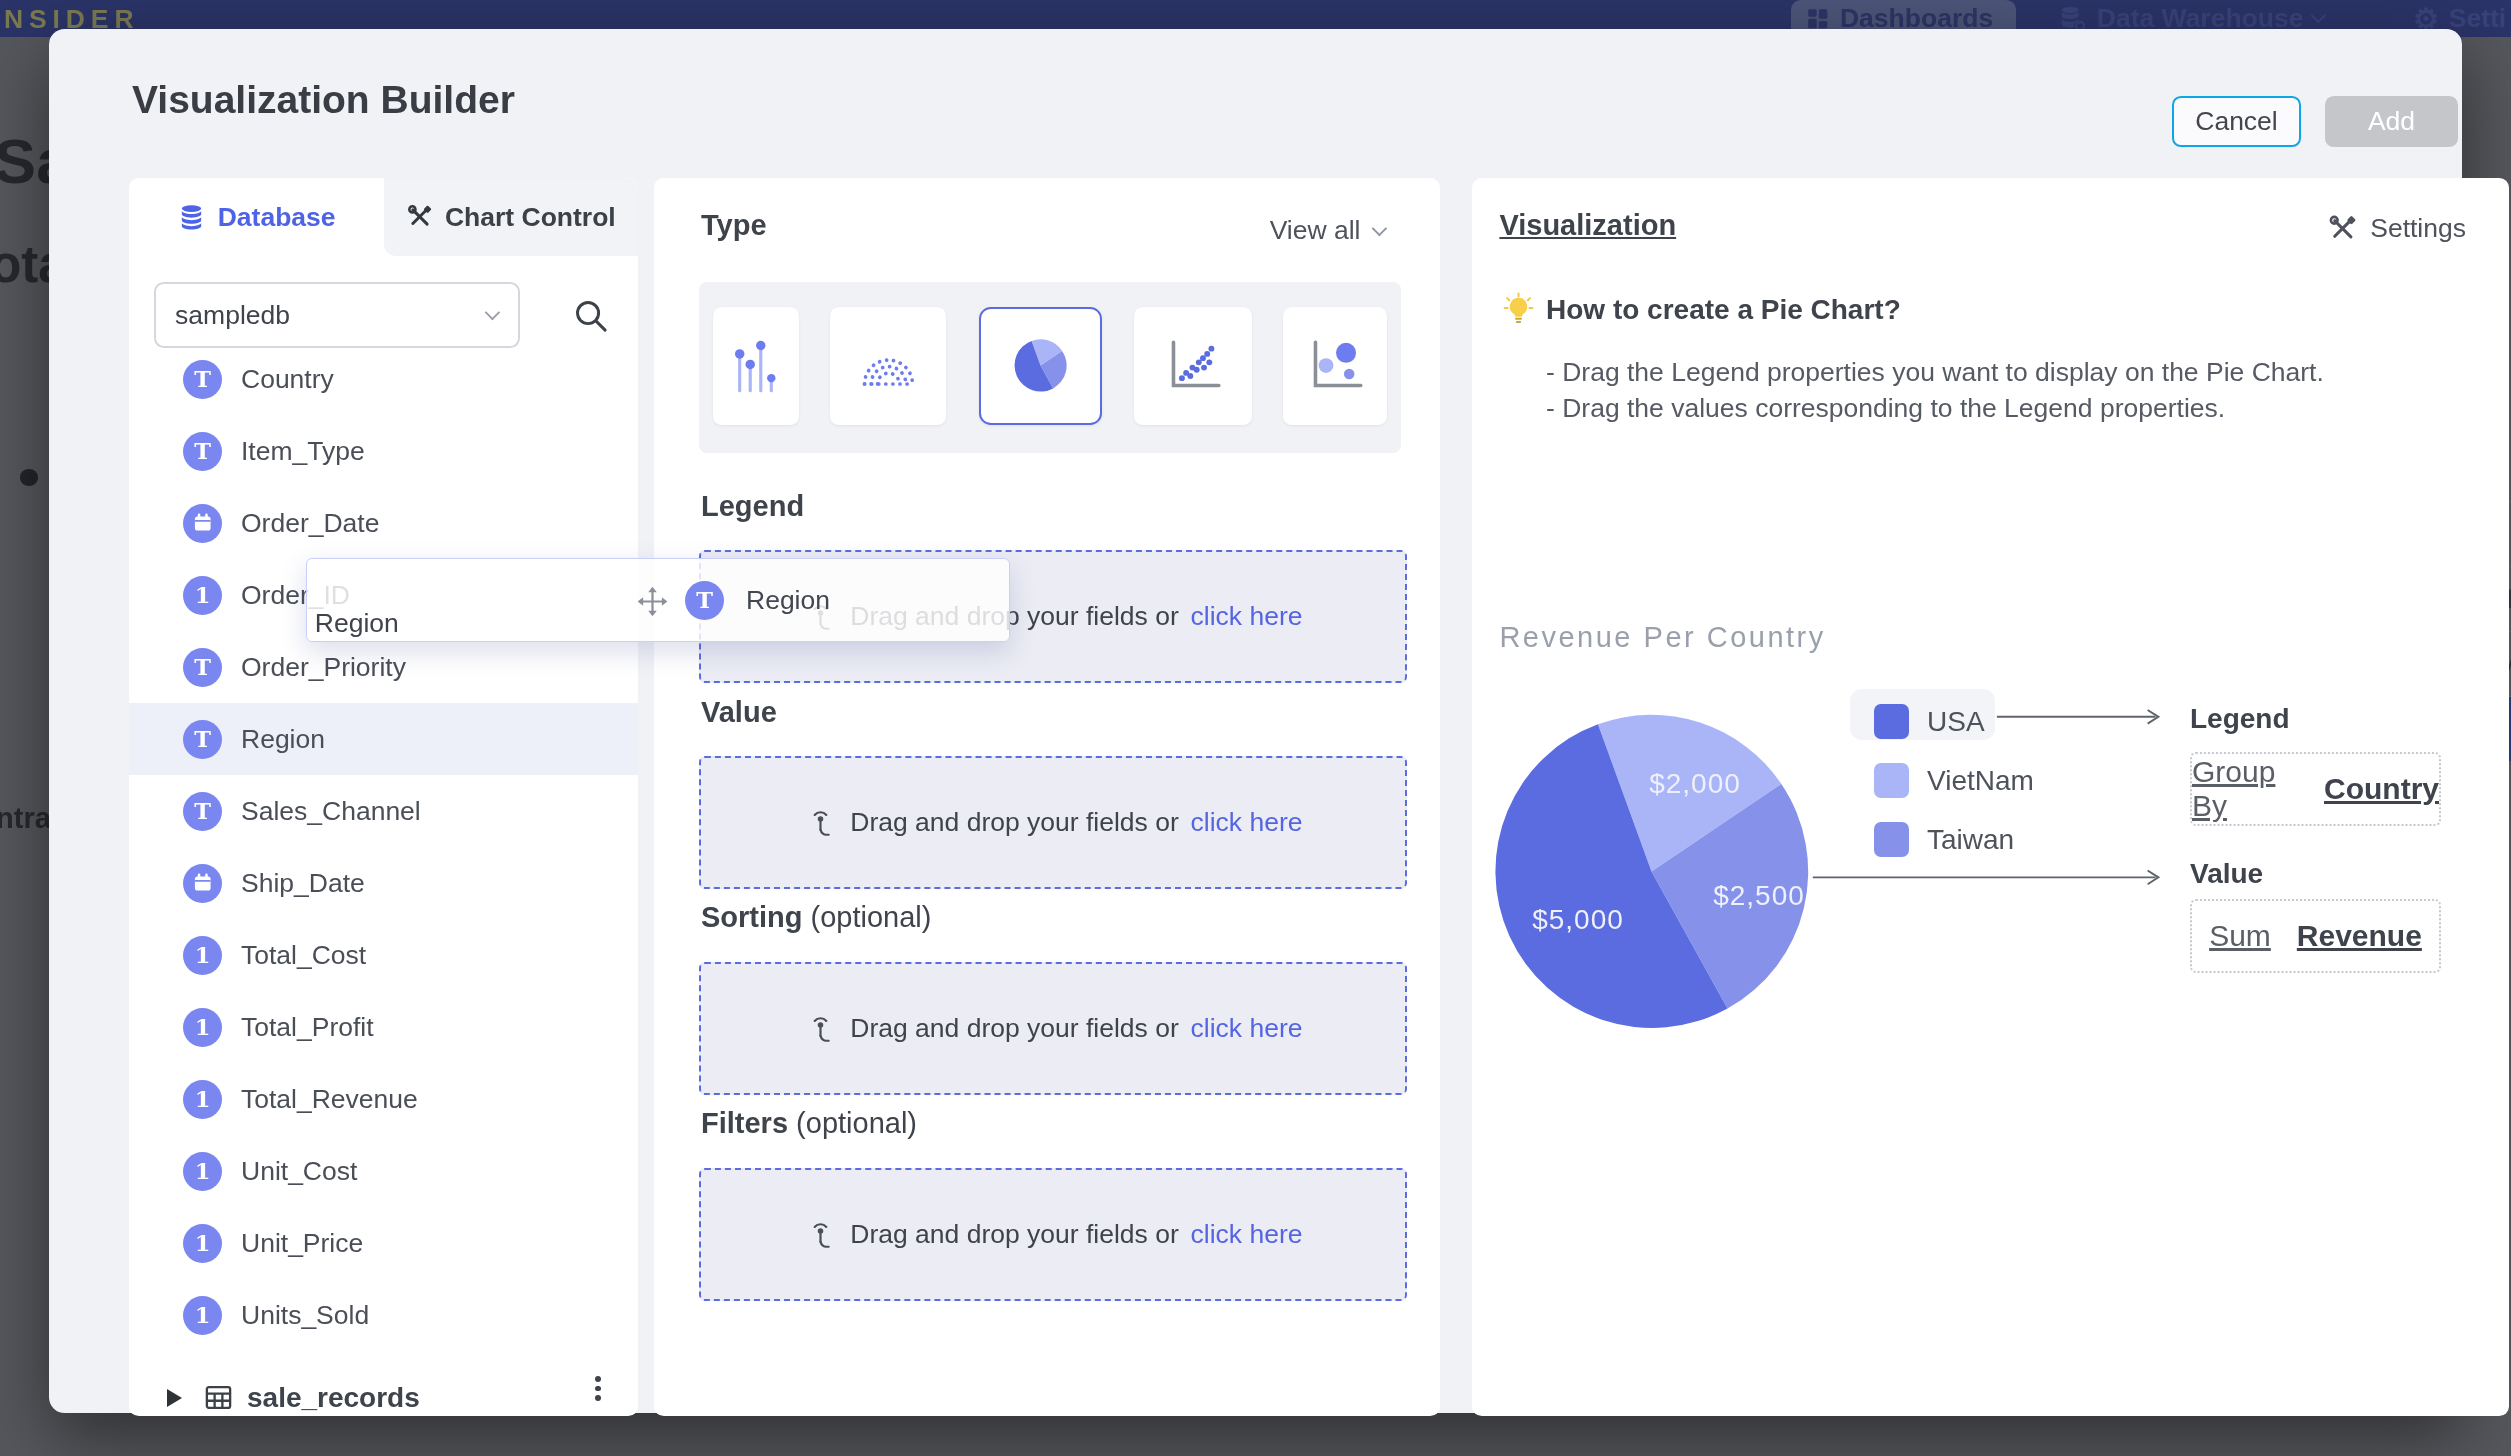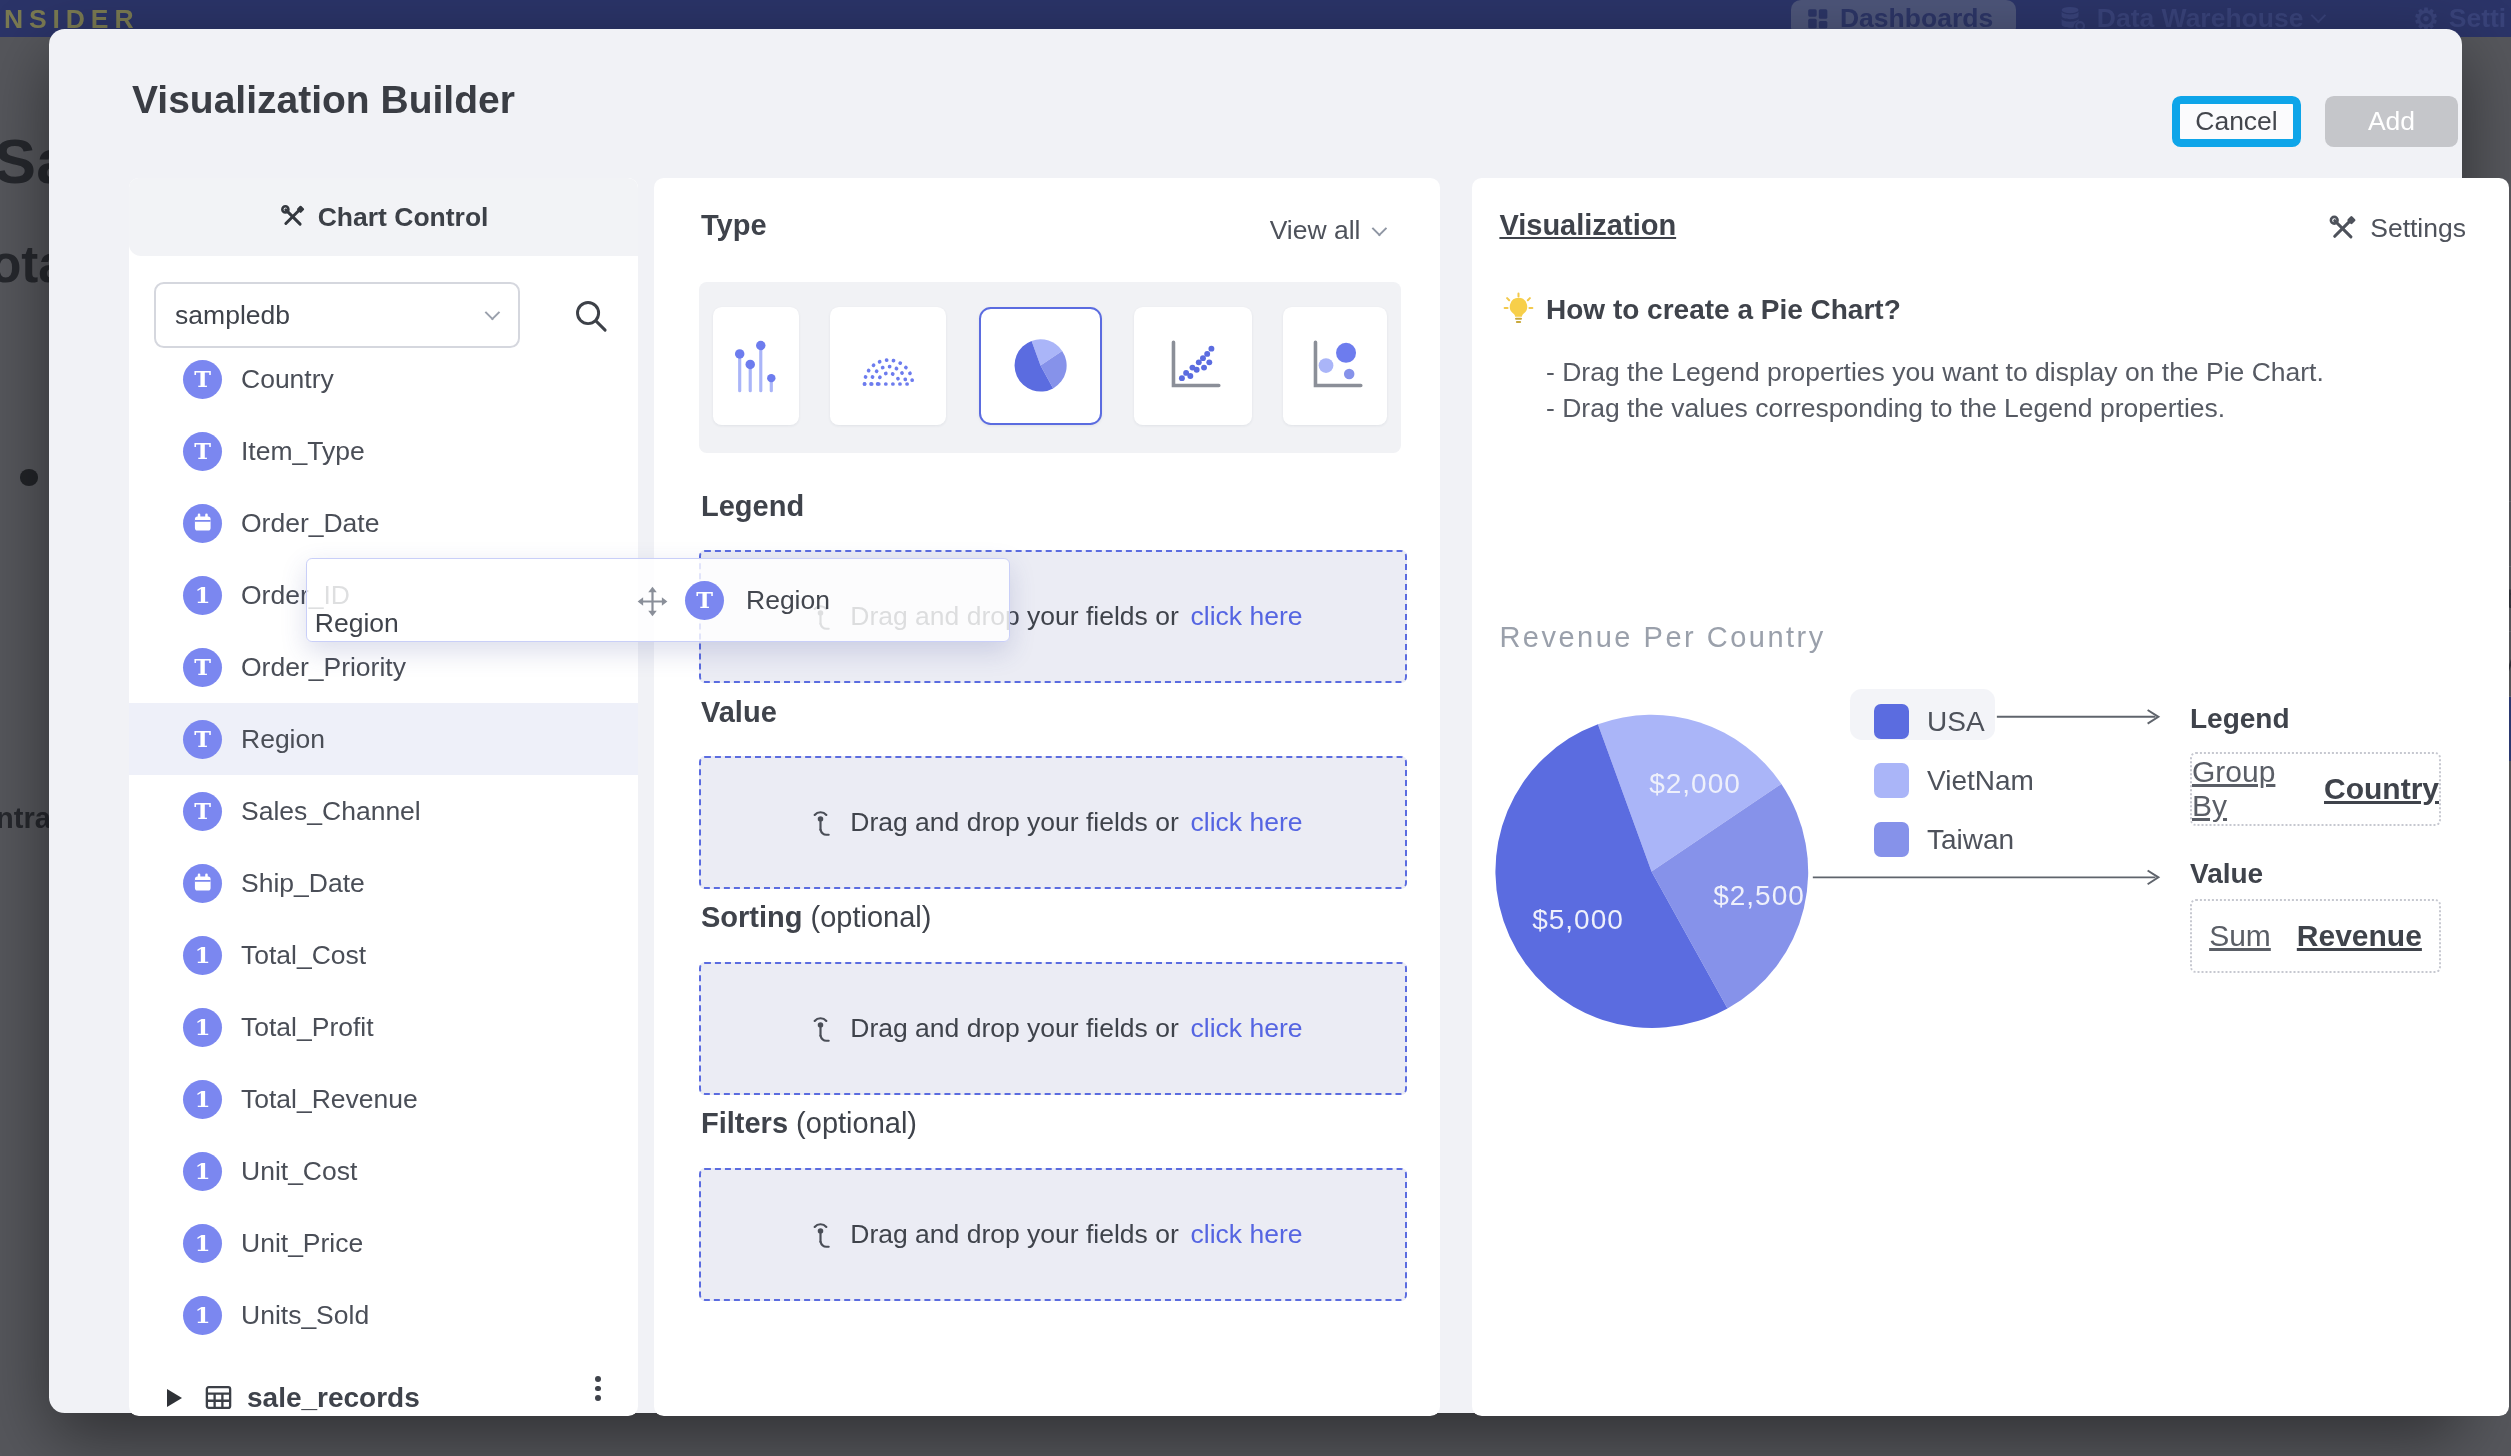--- a/index.html
+++ b/index.html
@@ -25,21 +25,21 @@
 
   .bg-menu { position:absolute; left:2448px; top:436px; width:63px; z-index:0; }
   .bg-menu .mi { height:65px; display:flex; align-items:center; font-size:27.4px; color:#2f3138; border-top:1px solid #66676c; padding-left:2px; white-space:nowrap; overflow:hidden; }
   .bg-menu .mi:first-child { border-top:none; }
   .bg-menu .mi.selected { background:#2c3a74; color:#4b589a; }
 
   
   .modal { position:absolute; left:49px; top:29px; width:2413px; height:1384px; background:#f1f2f6; border-radius:15.7px; box-shadow:0 23.5px 69px rgba(0,0,0,.45); z-index:2; }
   .modal-title { position:absolute; left:83px; top:49px; font-size:39px; font-weight:600; color:#3a3d44; }
   .btn { position:absolute; top:67px; height:51px; border-radius:8.8px; font-size:26.5px; display:flex; align-items:center; justify-content:center; }
-  .btn-cancel { left:2123px; width:129px; background:#fbfbfd; border:8px solid #0ea5e9; color:#43464d; }
+  .btn-cancel { left:2123px; width:129px; background:#fbfbfd; border:2px solid #0ea5e9; color:#43464d; }
   .btn-add { left:2276px; width:133px; background:#c5c6ca; color:#ffffff; }
 
   .panel { position:absolute; top:149px; background:#fff; border-radius:9.8px; overflow:hidden; }
   .panel-left { left:80px; width:509px; height:1238px; }
   .panel-mid { left:605px; width:786px; height:1238px; }
   .panel-right { left:1423px; width:1037px; height:1238px; }
 
   
   .tabs { display:flex; height:78px; }
   .tab { flex:1; display:flex; align-items:center; justify-content:center; gap:11.8px; font-size:26.5px; font-weight:bold; }
@@ -166,20 +166,29 @@
     <div class="mi selected">ear</div>
   </div>
 
 <div class="modal">
   <div class="modal-title">Visualization Builder</div>
   <div class="btn btn-cancel">Cancel</div>
   <div class="btn btn-add">Add</div>
 
   <div class="panel panel-left">
     <div class="tabs">
+      <div class="tab tab-db">
+        <svg width="29" height="29" viewBox="0 0 24 24" fill="#4f63e6">
+          <ellipse cx="12" cy="4.6" rx="8" ry="2.8"></ellipse>
+          <path d="M4 6.4v3c0 1.5 3.6 2.8 8 2.8s8-1.3 8-2.8v-3c0 1.5-3.6 2.8-8 2.8S4 7.9 4 6.4Z"></path>
+          <path d="M4 11.4v3c0 1.5 3.6 2.8 8 2.8s8-1.3 8-2.8v-3c0 1.5-3.6 2.8-8 2.8S4 12.9 4 11.4Z"></path>
+          <path d="M4 16.4v2.8c0 1.5 3.6 2.8 8 2.8s8-1.3 8-2.8v-2.8c0 1.5-3.6 2.8-8 2.8S4 17.9 4 16.4Z"></path>
+        </svg>
+        <span>Database</span>
+      </div>
       <div class="tab tab-cc">
         <svg width="27.4" height="27.4" viewBox="0 0 24 24">
           <g stroke="#34383f" stroke-width="2.6" stroke-linecap="round" fill="none">
             <path d="M6 6 L18.5 18.5"></path>
               <path d="M18.5 5.5 L6 18"></path>
           </g>
           <circle cx="5.6" cy="5.6" r="2.7" fill="none" stroke="#34383f" stroke-width="2.2"></circle>
           <rect x="16.4" y="3" width="5" height="5" rx="1" fill="#34383f" transform="rotate(45 18.9 5.5)"></rect>
         </svg>
         <span>Chart Control</span>

